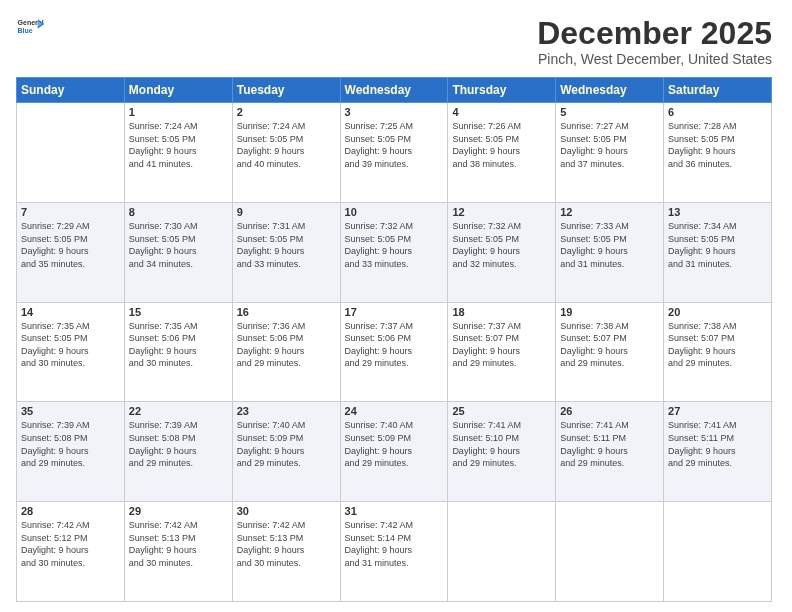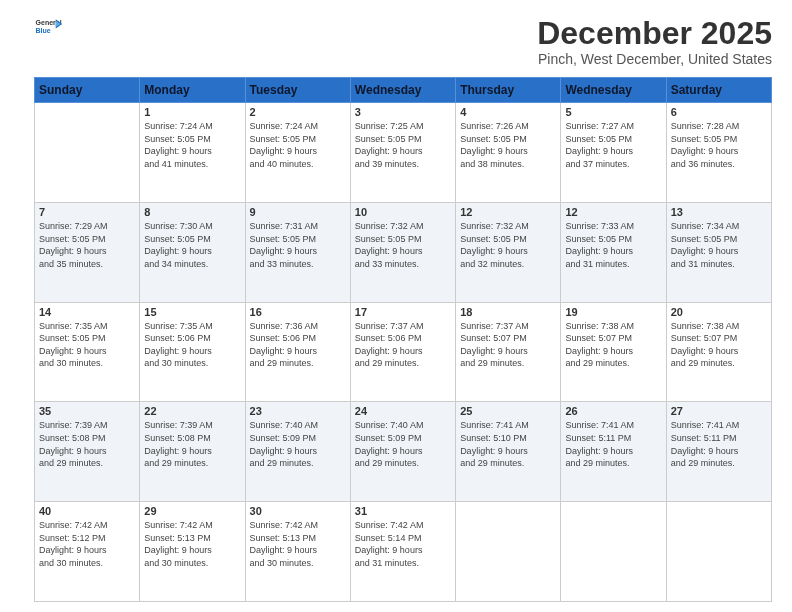--- a/index.html
+++ b/index.html
@@ -6,21 +6,21 @@
     body {
       width: 792px;
       height: 612px;
       background: #fff;
       font-family: Arial, sans-serif;
       overflow: hidden;
     }
     .page {
       width: 792px;
       height: 612px;
-      padding: 16px 20px 10px 34px;
+      padding: 16px 20px 10px 16px;
       display: flex;
       flex-direction: column;
     }
     .header {
       display: flex;
       justify-content: space-between;
       align-items: flex-start;
       margin-bottom: 10px;
     }
     .logo {
@@ -47,21 +47,21 @@
     }
     .calendar {
       flex: 1;
       border: 1px solid #ccc;
       border-collapse: collapse;
       width: 100%;
       table-layout: fixed;
     }
     .calendar th {
       background: #2970c8;
-      color: #0f172a;
+      color: #fef9c3;
       font-size: 12px;
       font-weight: bold;
       padding: 5px 4px;
       text-align: left;
       border: 1px solid #5590d8;
     }
     .calendar td {
       border: 1px solid #ccc;
       vertical-align: top;
       padding: 3px 4px;
@@ -233,21 +233,21 @@
             <div class="day-num">26</div>
             <div class="cell-info">Sunrise: 7:41 AM<br>Sunset: 5:11 PM<br>Daylight: 9 hours<br>and 29 minutes.</div>
           </td>
           <td>
             <div class="day-num">27</div>
             <div class="cell-info">Sunrise: 7:41 AM<br>Sunset: 5:11 PM<br>Daylight: 9 hours<br>and 29 minutes.</div>
           </td>
         </tr>
         <tr class="row-white">
           <td>
-            <div class="day-num">40</div>
+            <div class="day-num">28</div>
             <div class="cell-info">Sunrise: 7:42 AM<br>Sunset: 5:12 PM<br>Daylight: 9 hours<br>and 30 minutes.</div>
           </td>
           <td>
             <div class="day-num">29</div>
             <div class="cell-info">Sunrise: 7:42 AM<br>Sunset: 5:13 PM<br>Daylight: 9 hours<br>and 30 minutes.</div>
           </td>
           <td>
             <div class="day-num">30</div>
             <div class="cell-info">Sunrise: 7:42 AM<br>Sunset: 5:13 PM<br>Daylight: 9 hours<br>and 30 minutes.</div>
           </td>

